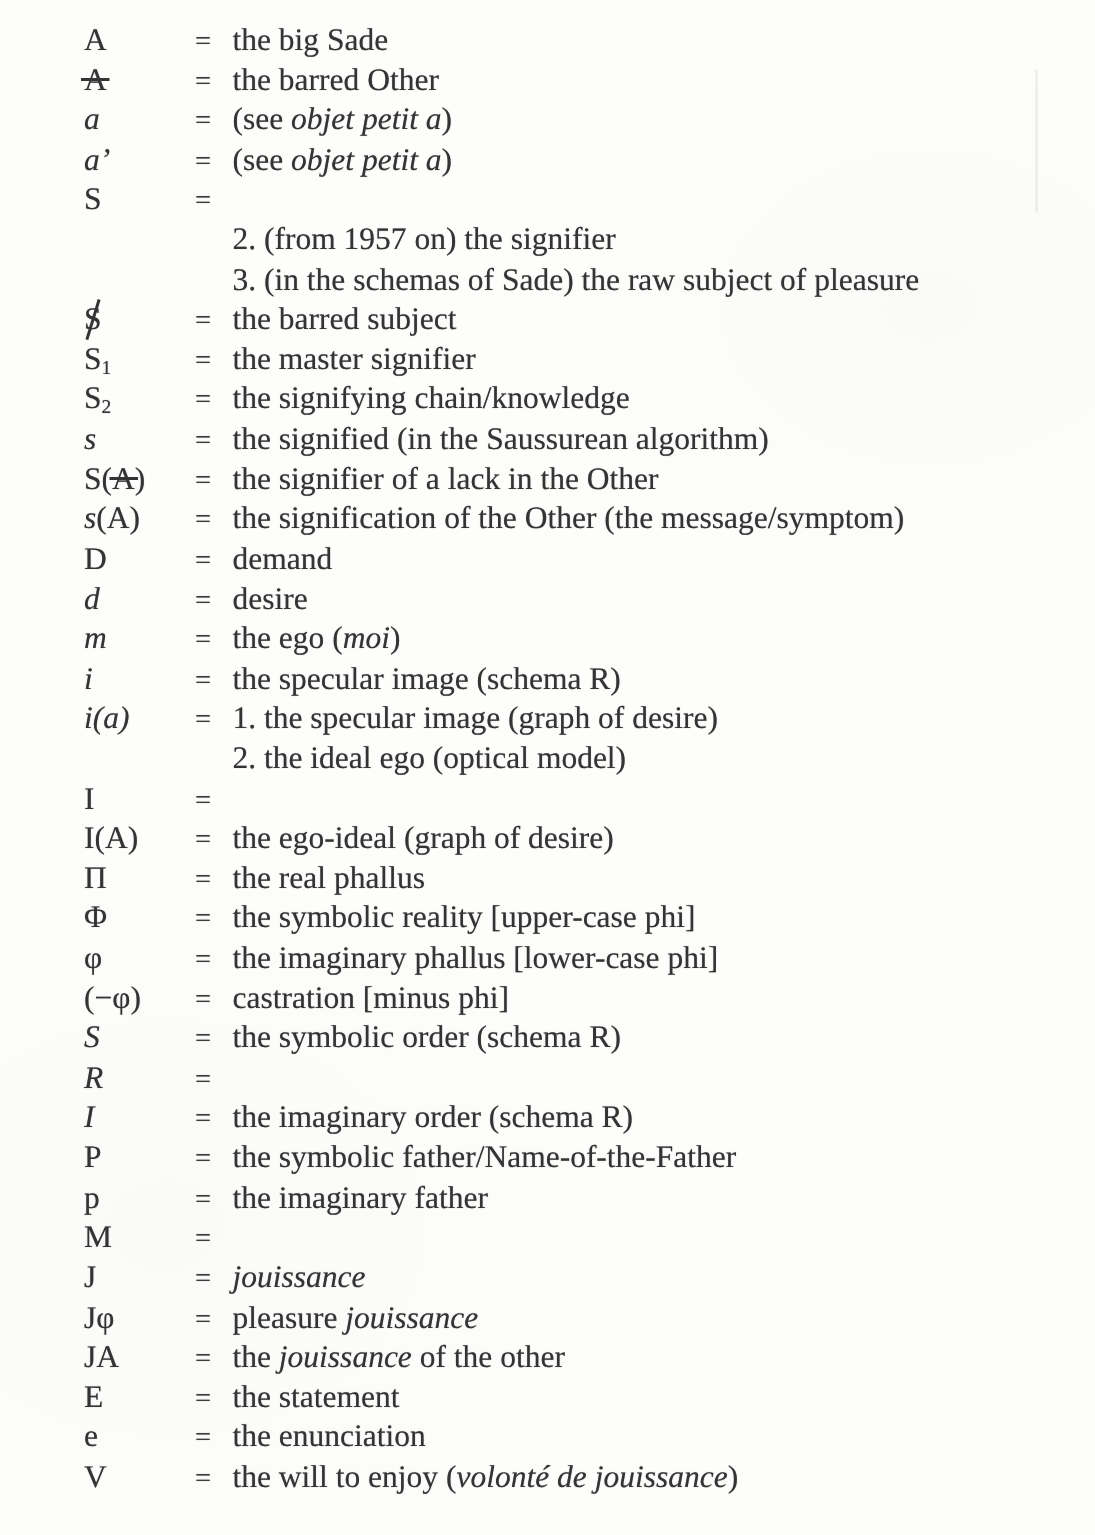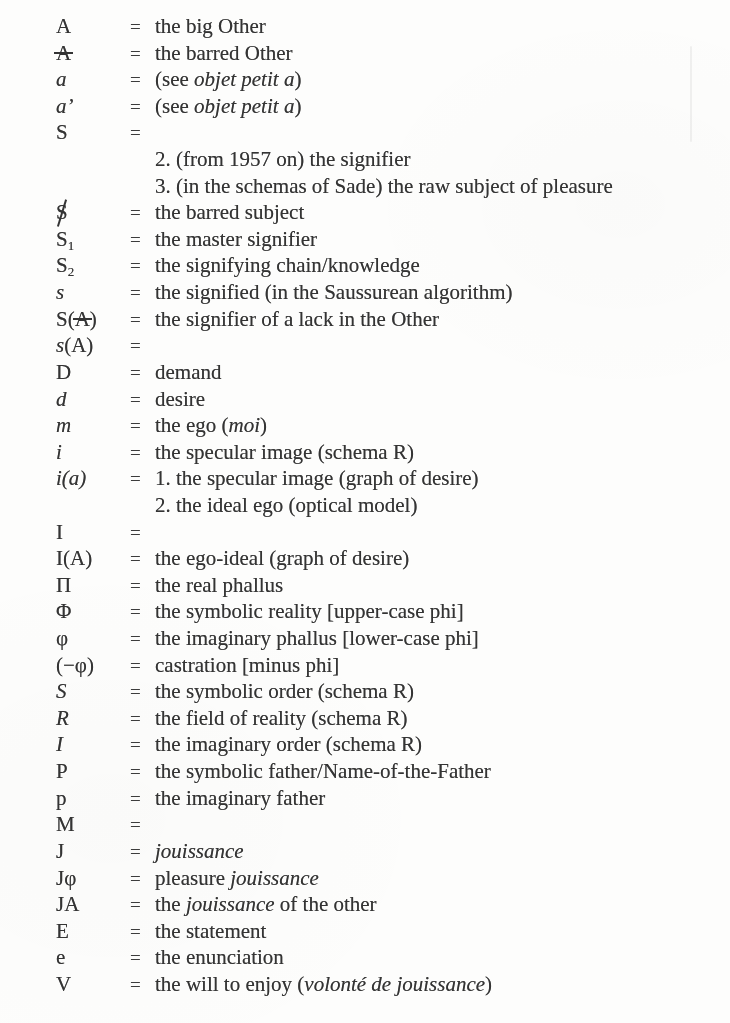--- a/index.html
+++ b/index.html
@@ -61,21 +61,21 @@
 </style>
 </head>
 <body>
 
 <div class="page">
   <div class="scan-streak"></div>
   <div>
       <div class="row">
         <span class="sym"><span>A</span></span>
         <span class="eq">=</span>
-        <span class="def"><span>the big Other</span></span>
+        <span class="def"><span>the big Sade</span></span>
       </div>
       <div class="row">
         <span class="sym"><span class="bar-h">A</span></span>
         <span class="eq">=</span>
         <span class="def"><span>the barred Other</span></span>
       </div>
       <div class="row">
         <span class="sym"><span class="it">a</span></span>
         <span class="eq">=</span>
         <span class="def"><span>(see </span><span class="it">objet petit a</span><span>)</span></span>
@@ -120,20 +120,21 @@
         <span class="def"><span>the signified (in the Saussurean algorithm)</span></span>
       </div>
       <div class="row">
         <span class="sym"><span>S(</span><span class="bar-h">A</span><span>)</span></span>
         <span class="eq">=</span>
         <span class="def"><span>the signifier of a lack in the Other</span></span>
       </div>
       <div class="row">
         <span class="sym"><span class="it">s</span><span>(A)</span></span>
         <span class="eq">=</span>
+        <span class="def"><span>the signification of the Other (the message/symptom)</span></span>
       </div>
       <div class="row">
         <span class="sym"><span>D</span></span>
         <span class="eq">=</span>
         <span class="def"><span>demand</span></span>
       </div>
       <div class="row">
         <span class="sym"><span class="it">d</span></span>
         <span class="eq">=</span>
         <span class="def"><span>desire</span></span>
@@ -188,21 +189,20 @@
         <span class="def"><span>castration [minus phi]</span></span>
       </div>
       <div class="row">
         <span class="sym"><span class="it">S</span></span>
         <span class="eq">=</span>
         <span class="def"><span>the symbolic order (schema R)</span></span>
       </div>
       <div class="row">
         <span class="sym"><span class="it">R</span></span>
         <span class="eq">=</span>
-        <span class="def"><span>the field of reality (schema R)</span></span>
       </div>
       <div class="row">
         <span class="sym"><span class="it">I</span></span>
         <span class="eq">=</span>
         <span class="def"><span>the imaginary order (schema R)</span></span>
       </div>
       <div class="row">
         <span class="sym"><span>P</span></span>
         <span class="eq">=</span>
         <span class="def"><span>the symbolic father/Name-of-the-Father</span></span>

